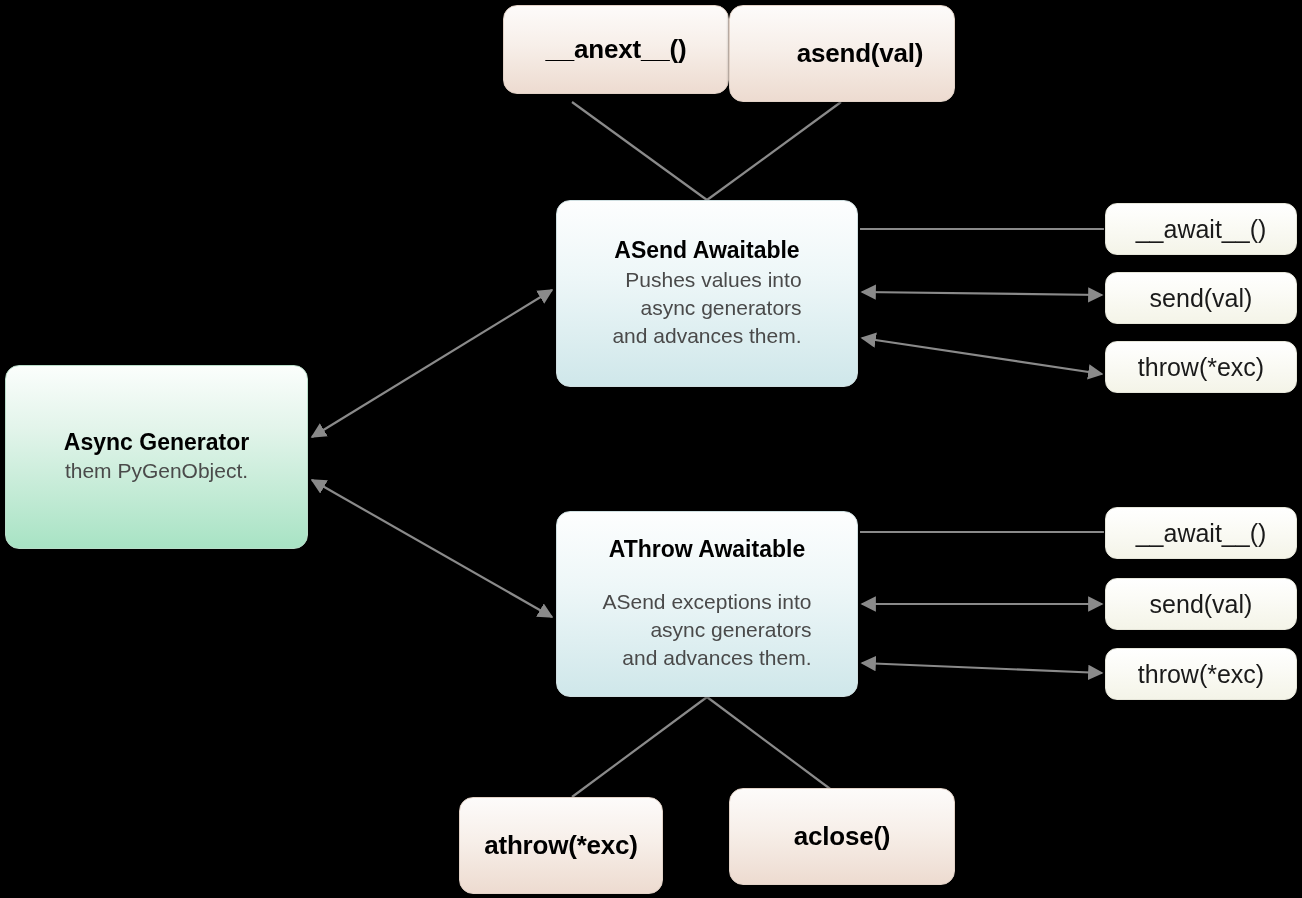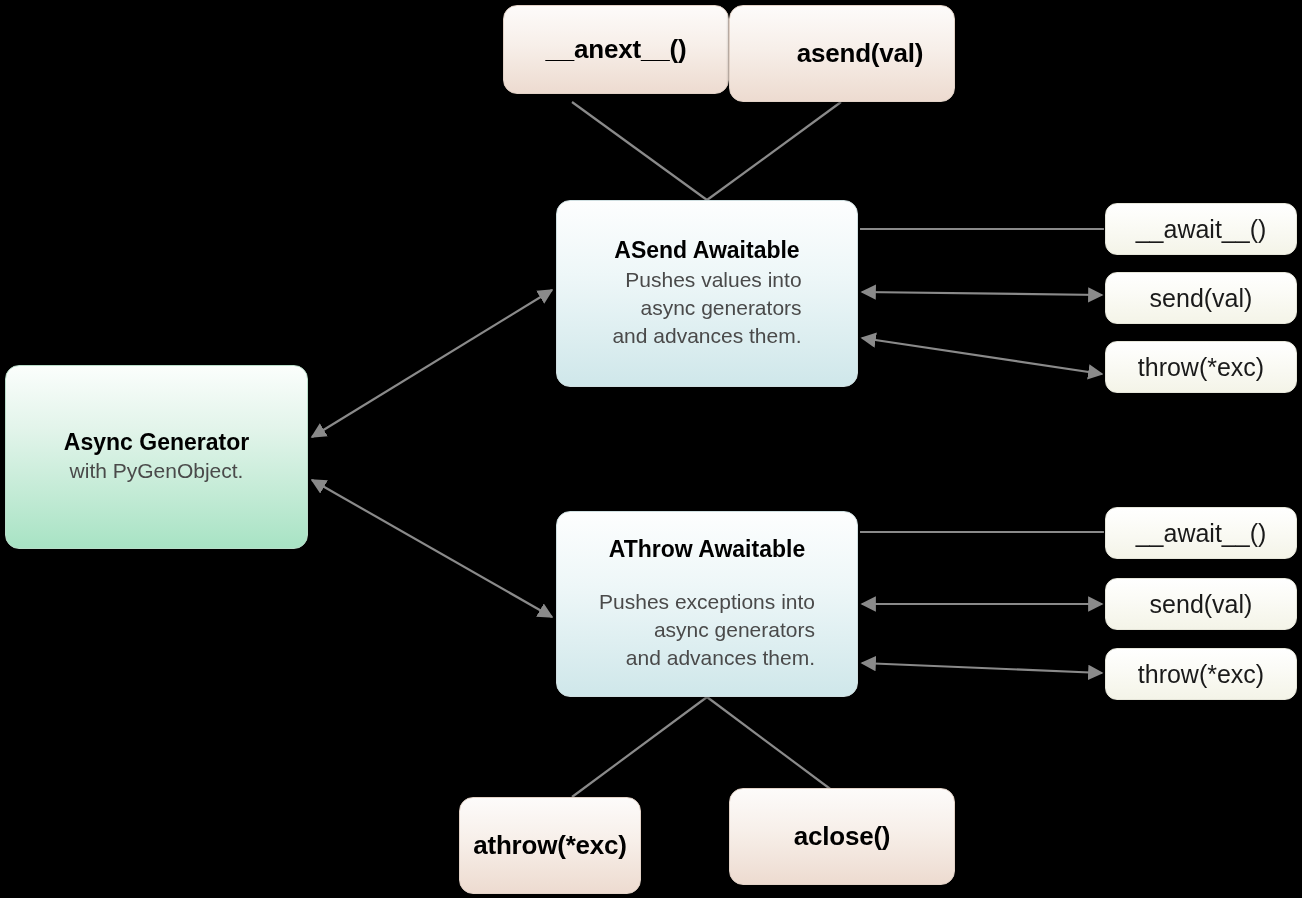--- a/index.html
+++ b/index.html
@@ -132,47 +132,47 @@
     </g>
   </svg>
 
   <div class="node method" style="left:473px; top:5px; width:226px; height:89px;margin-left:30px;">
     <div class="title">__anext__()</div>
   </div>
   <div class="node method" style="left:729px; top:5px; width:226px; height:97px;padding-left:36px;">
     <div class="title">asend(val)</div>
   </div>
 
-  <div class="node method" style="left:459px; top:797px; width:182px; height:97px;">
+  <div class="node method" style="left:459px; top:797px; width:204px; height:97px;">
     <div class="title">athrow(*exc)</div>
   </div>
   <div class="node method" style="left:729px; top:788px; width:226px; height:97px;">
     <div class="title">aclose()</div>
   </div>
 
   <div class="node generator" style="left:5px; top:365px; width:303px; height:184px;">
     <div class="title">Async Generator</div>
     <div class="desc">
-      <span class="desc-line">with PyGenObject.</span>
+      <span class="desc-line">them PyGenObject.</span>
     </div>
   </div>
 
   <div class="node awaitable" style="left:556px; top:200px; width:302px; height:187px;">
     <div class="title">ASend Awaitable</div>
     <div class="desc">
       <span class="desc-line">Pushes values into</span>
       <span class="desc-line">async generators</span>
       <span class="desc-line">and advances them.</span>
     </div>
   </div>
 
   <div class="node awaitable" style="left:556px; top:511px; width:302px; height:186px;gap:24px;">
     <div class="title">AThrow Awaitable</div>
     <div class="desc">
-      <span class="desc-line">Pushes exceptions into</span>
+      <span class="desc-line">ASend exceptions into</span>
       <span class="desc-line">async generators</span>
       <span class="desc-line">and advances them.</span>
     </div>
   </div>
 
   <div class="node slot" style="left:1105px; top:203px; width:192px; height:52px;">
     <div class="title">__await__()</div>
   </div>
   <div class="node slot" style="left:1105px; top:272px; width:192px; height:52px;">
     <div class="title">send(val)</div>

